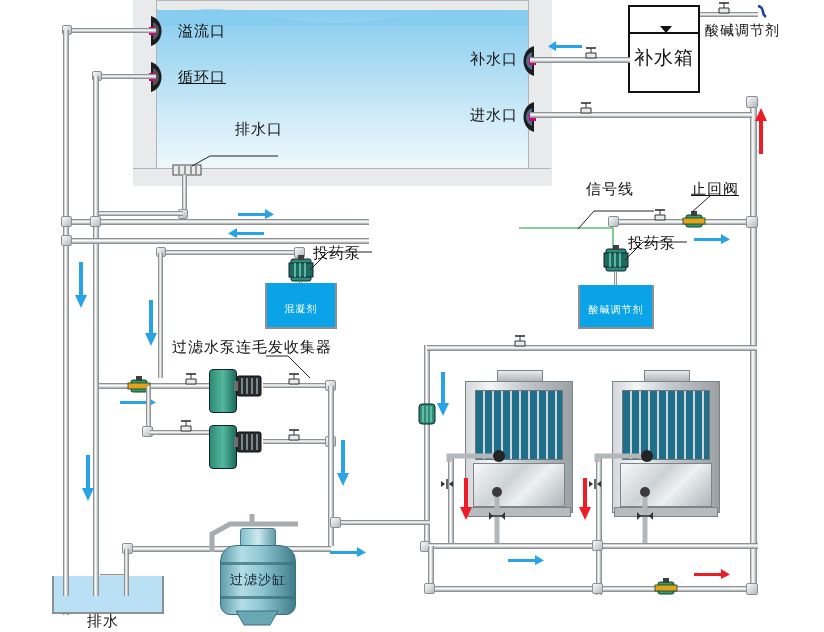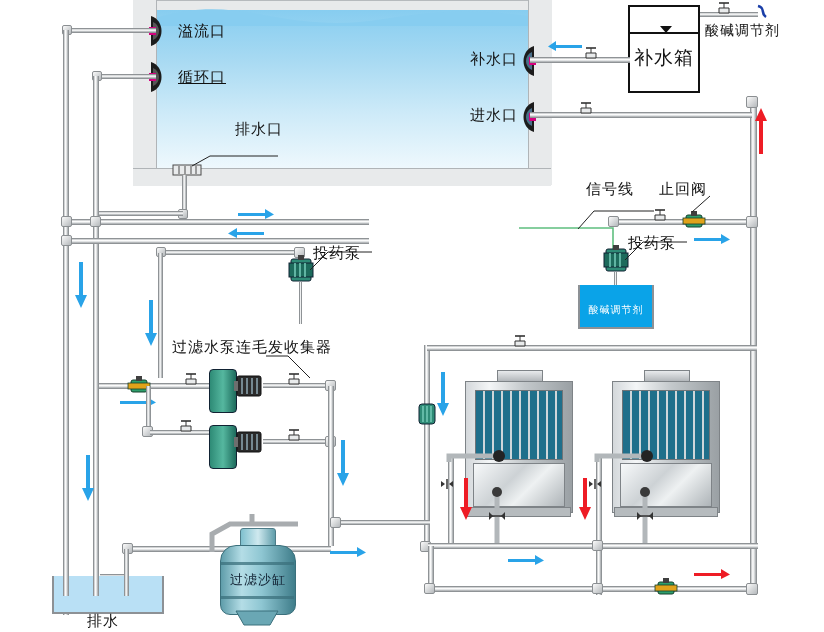--- a/index.html
+++ b/index.html
@@ -149,20 +149,23 @@
     <line x1="11" y1="8" x2="11" y2="22" stroke="#7fd4c2" stroke-width="1.4"></line>
     <line x1="16" y1="8" x2="16" y2="22" stroke="#7fd4c2" stroke-width="1.4"></line>
     <rect x="9" y="0" width="6" height="5" fill="#3f3f3f"></rect>
   </svg>
   <div class="pipe-v" style="left:299px;top:282px;width:3px;height:42px;"></div>
   <svg style="position:absolute;left:310px;top:248px;" width="64" height="24">
     <path d="M0,22 L18,4 L62,4" stroke="#222" stroke-width="1" fill="none"></path>
   </svg>
   <div class="lbl" style="left:313px;top:244px;">投药泵</div>
 
+  <div class="chem" style="left:265px;top:283px;width:72px;height:46px;">
+    <span class="lbl-sm" style="position:static;margin-bottom:11px;">混凝剂</span>
+  </div>
 
   <svg style="position:absolute;left:604px;top:245px;" width="24" height="30">
     <rect x="2" y="4" width="20" height="22" rx="2" fill="#2e8b76" stroke="#123" stroke-width="1"></rect>
     <rect x="0" y="8" width="24" height="14" fill="#1d6b5c" stroke="#123" stroke-width="1"></rect>
     <line x1="6" y1="8" x2="6" y2="22" stroke="#7fd4c2" stroke-width="1.4"></line>
     <line x1="11" y1="8" x2="11" y2="22" stroke="#7fd4c2" stroke-width="1.4"></line>
     <line x1="16" y1="8" x2="16" y2="22" stroke="#7fd4c2" stroke-width="1.4"></line>
     <rect x="9" y="0" width="6" height="5" fill="#3f3f3f"></rect>
   </svg>
   <div class="pipe-v" style="left:614px;top:272px;width:3px;height:42px;"></div>
@@ -183,21 +186,21 @@
     <line x1="3" y1="1" x2="13" y2="1" stroke="#333" stroke-width="1.6"></line>
   </svg>
   <svg style="position:absolute;left:683px;top:211px;" width="22" height="20">
     <rect x="3" y="4" width="16" height="12" rx="2" fill="#2e9e6b" stroke="#14402c" stroke-width="1"></rect>
     <rect x="0" y="7" width="22" height="6" fill="#e0a21a" stroke="#14402c" stroke-width="0.8"></rect>
     <rect x="8" y="0" width="6" height="5" fill="#3f3f3f"></rect>
   </svg>
   <svg style="position:absolute;left:690px;top:192px;" width="30" height="22">
     <path d="M2,20 L20,4" stroke="#222" stroke-width="1" fill="none"></path>
   </svg>
-  <div class="lbl" style="left:659px;top:180px;">止回阀</div>
+  <div class="lbl" style="left:691px;top:180px;text-decoration:underline;">止回阀</div>
   <svg class="arrow-b" style="left:694px;top:233px;" width="36" height="12">
     <path d="M0,8 L0,5 L27,5 L27,1 L36,6.5 L27,11 L27,8 Z" fill="#29a3e8"></path>
   </svg>
 
   <div class="pipe-v" style="left:750px;top:100px;width:7px;height:495px;"></div>
   <div class="elbow" style="left:746px;top:96px;width:12px;height:12px;"></div>
   <div class="pipe-h" style="left:530px;top:112px;width:222px;height:6px;"></div>
   <svg style="position:absolute;left:578px;top:102px;" width="16" height="13">
     <path d="M3,11 L13,11 L13,6 L3,6 Z" fill="#e9ebec" stroke="#333"></path>
     <line x1="8" y1="6" x2="8" y2="1" stroke="#333"></line>

